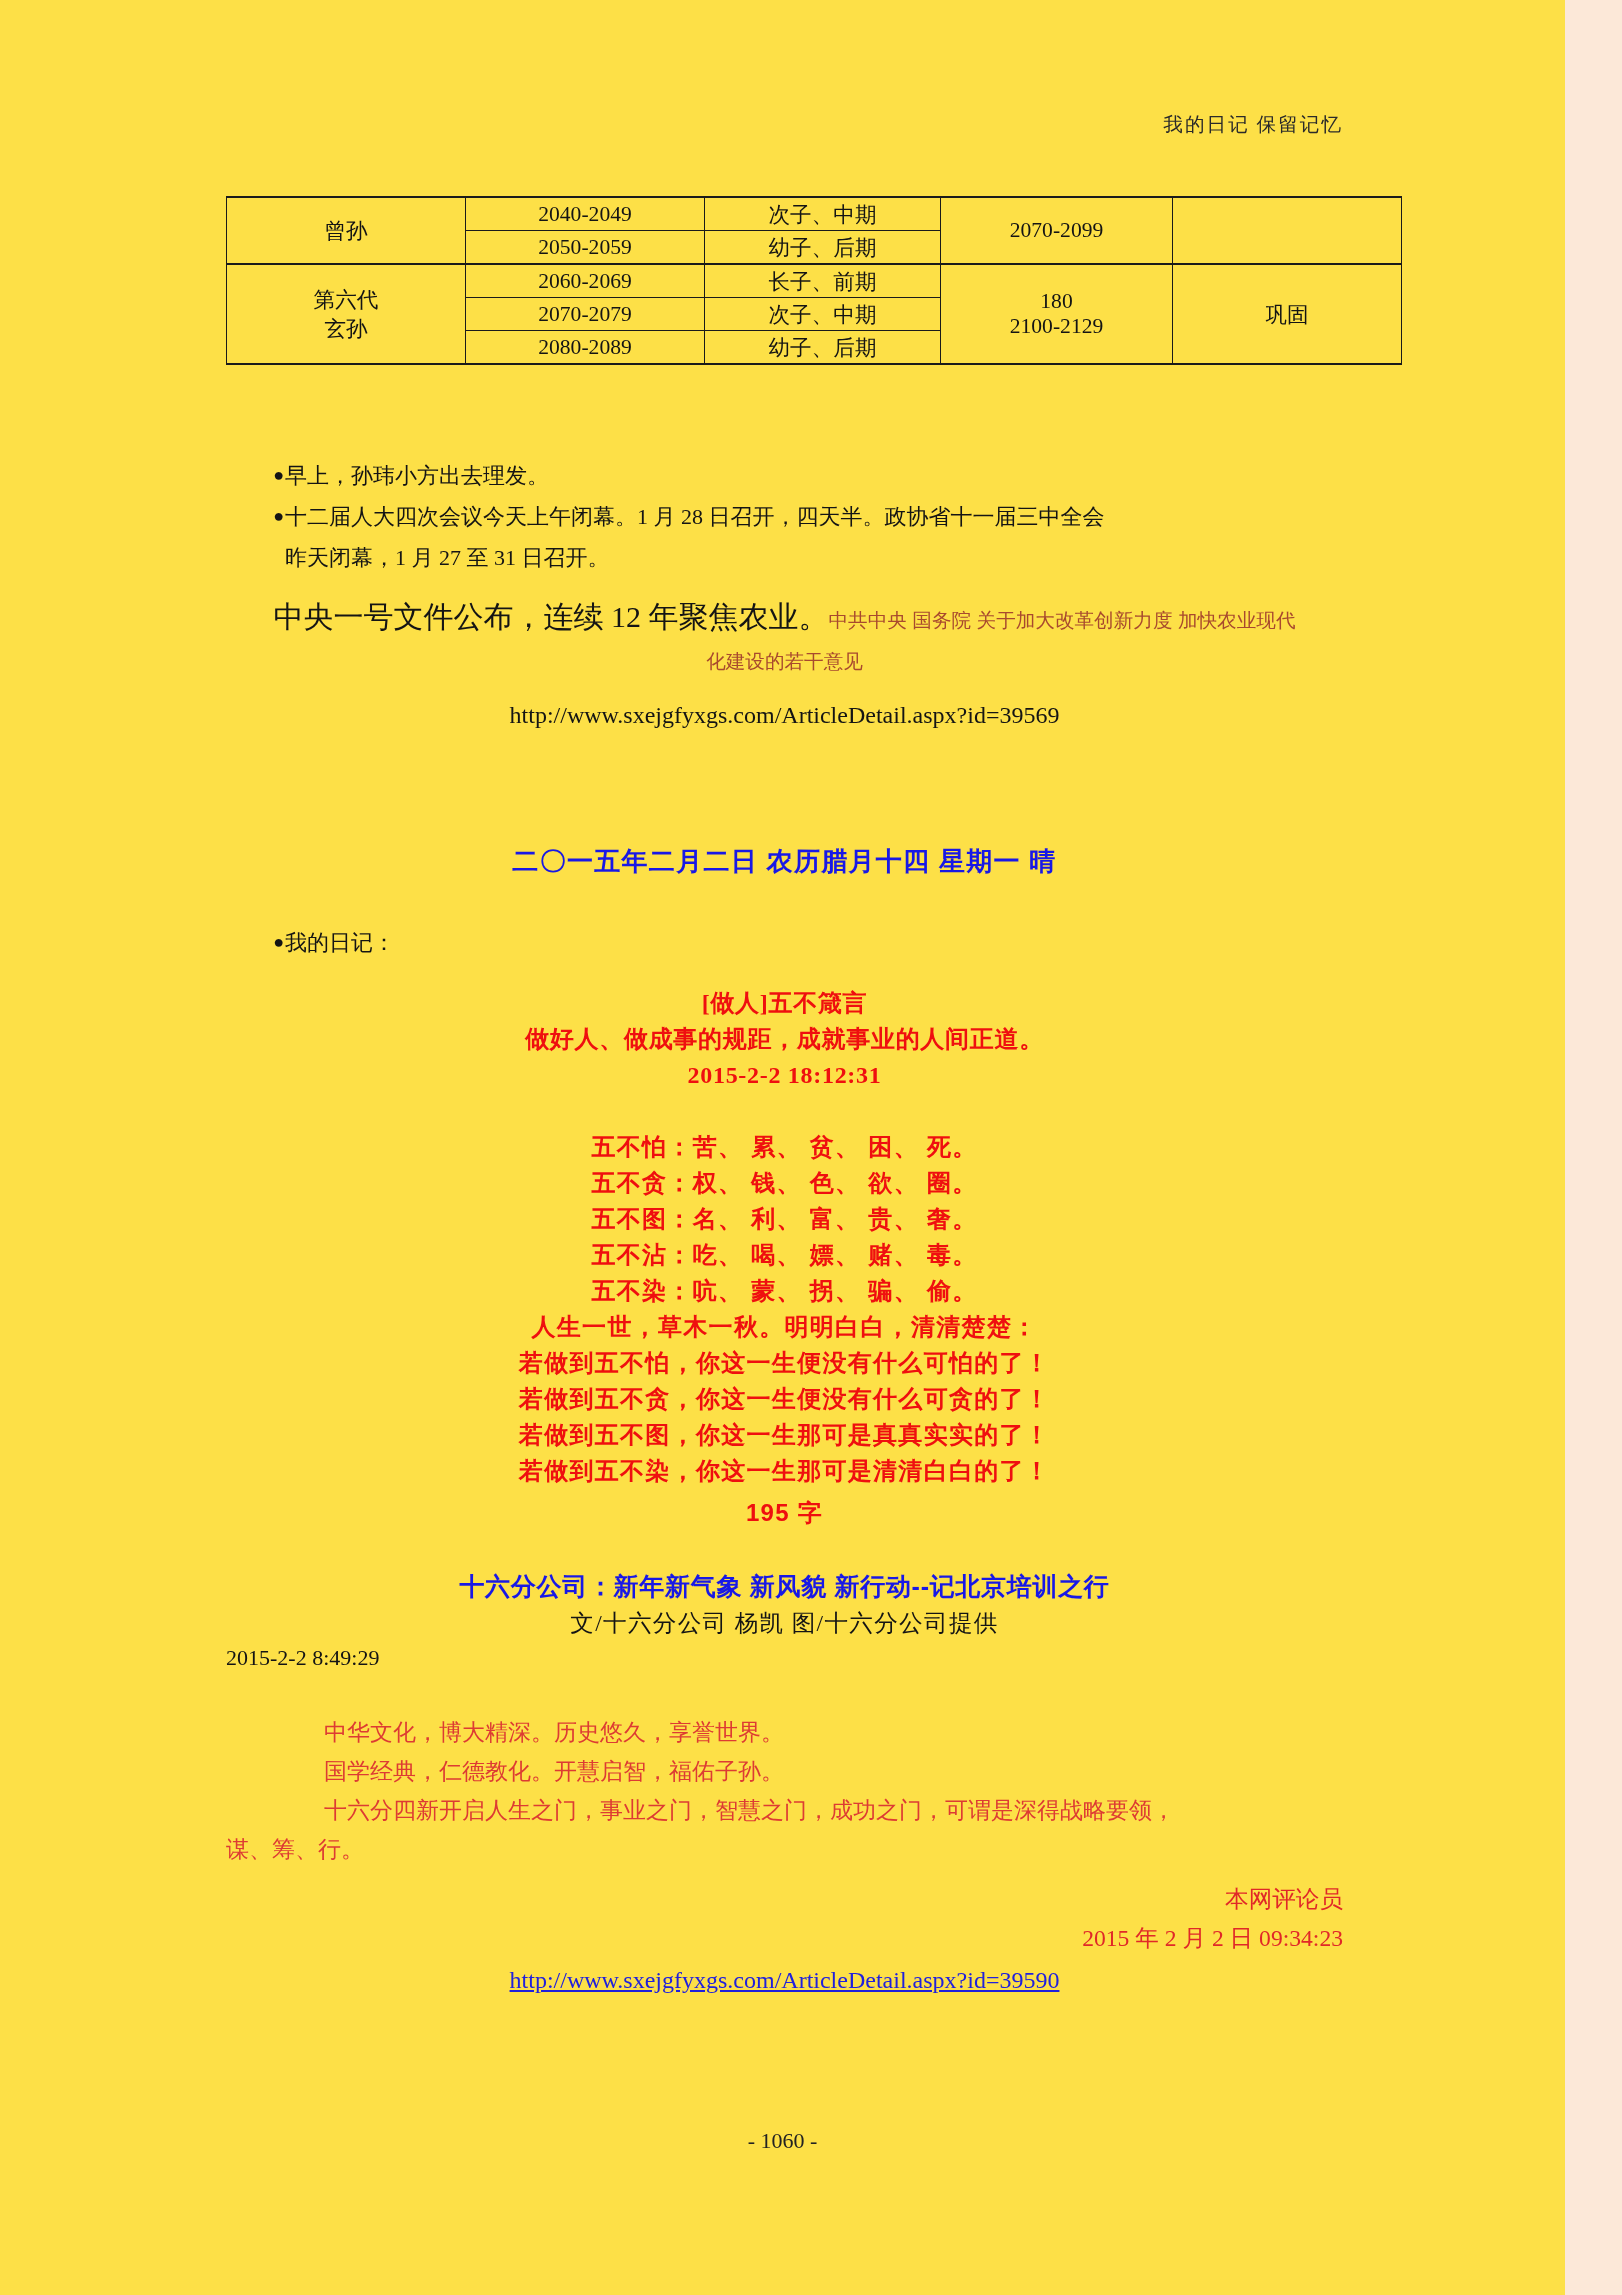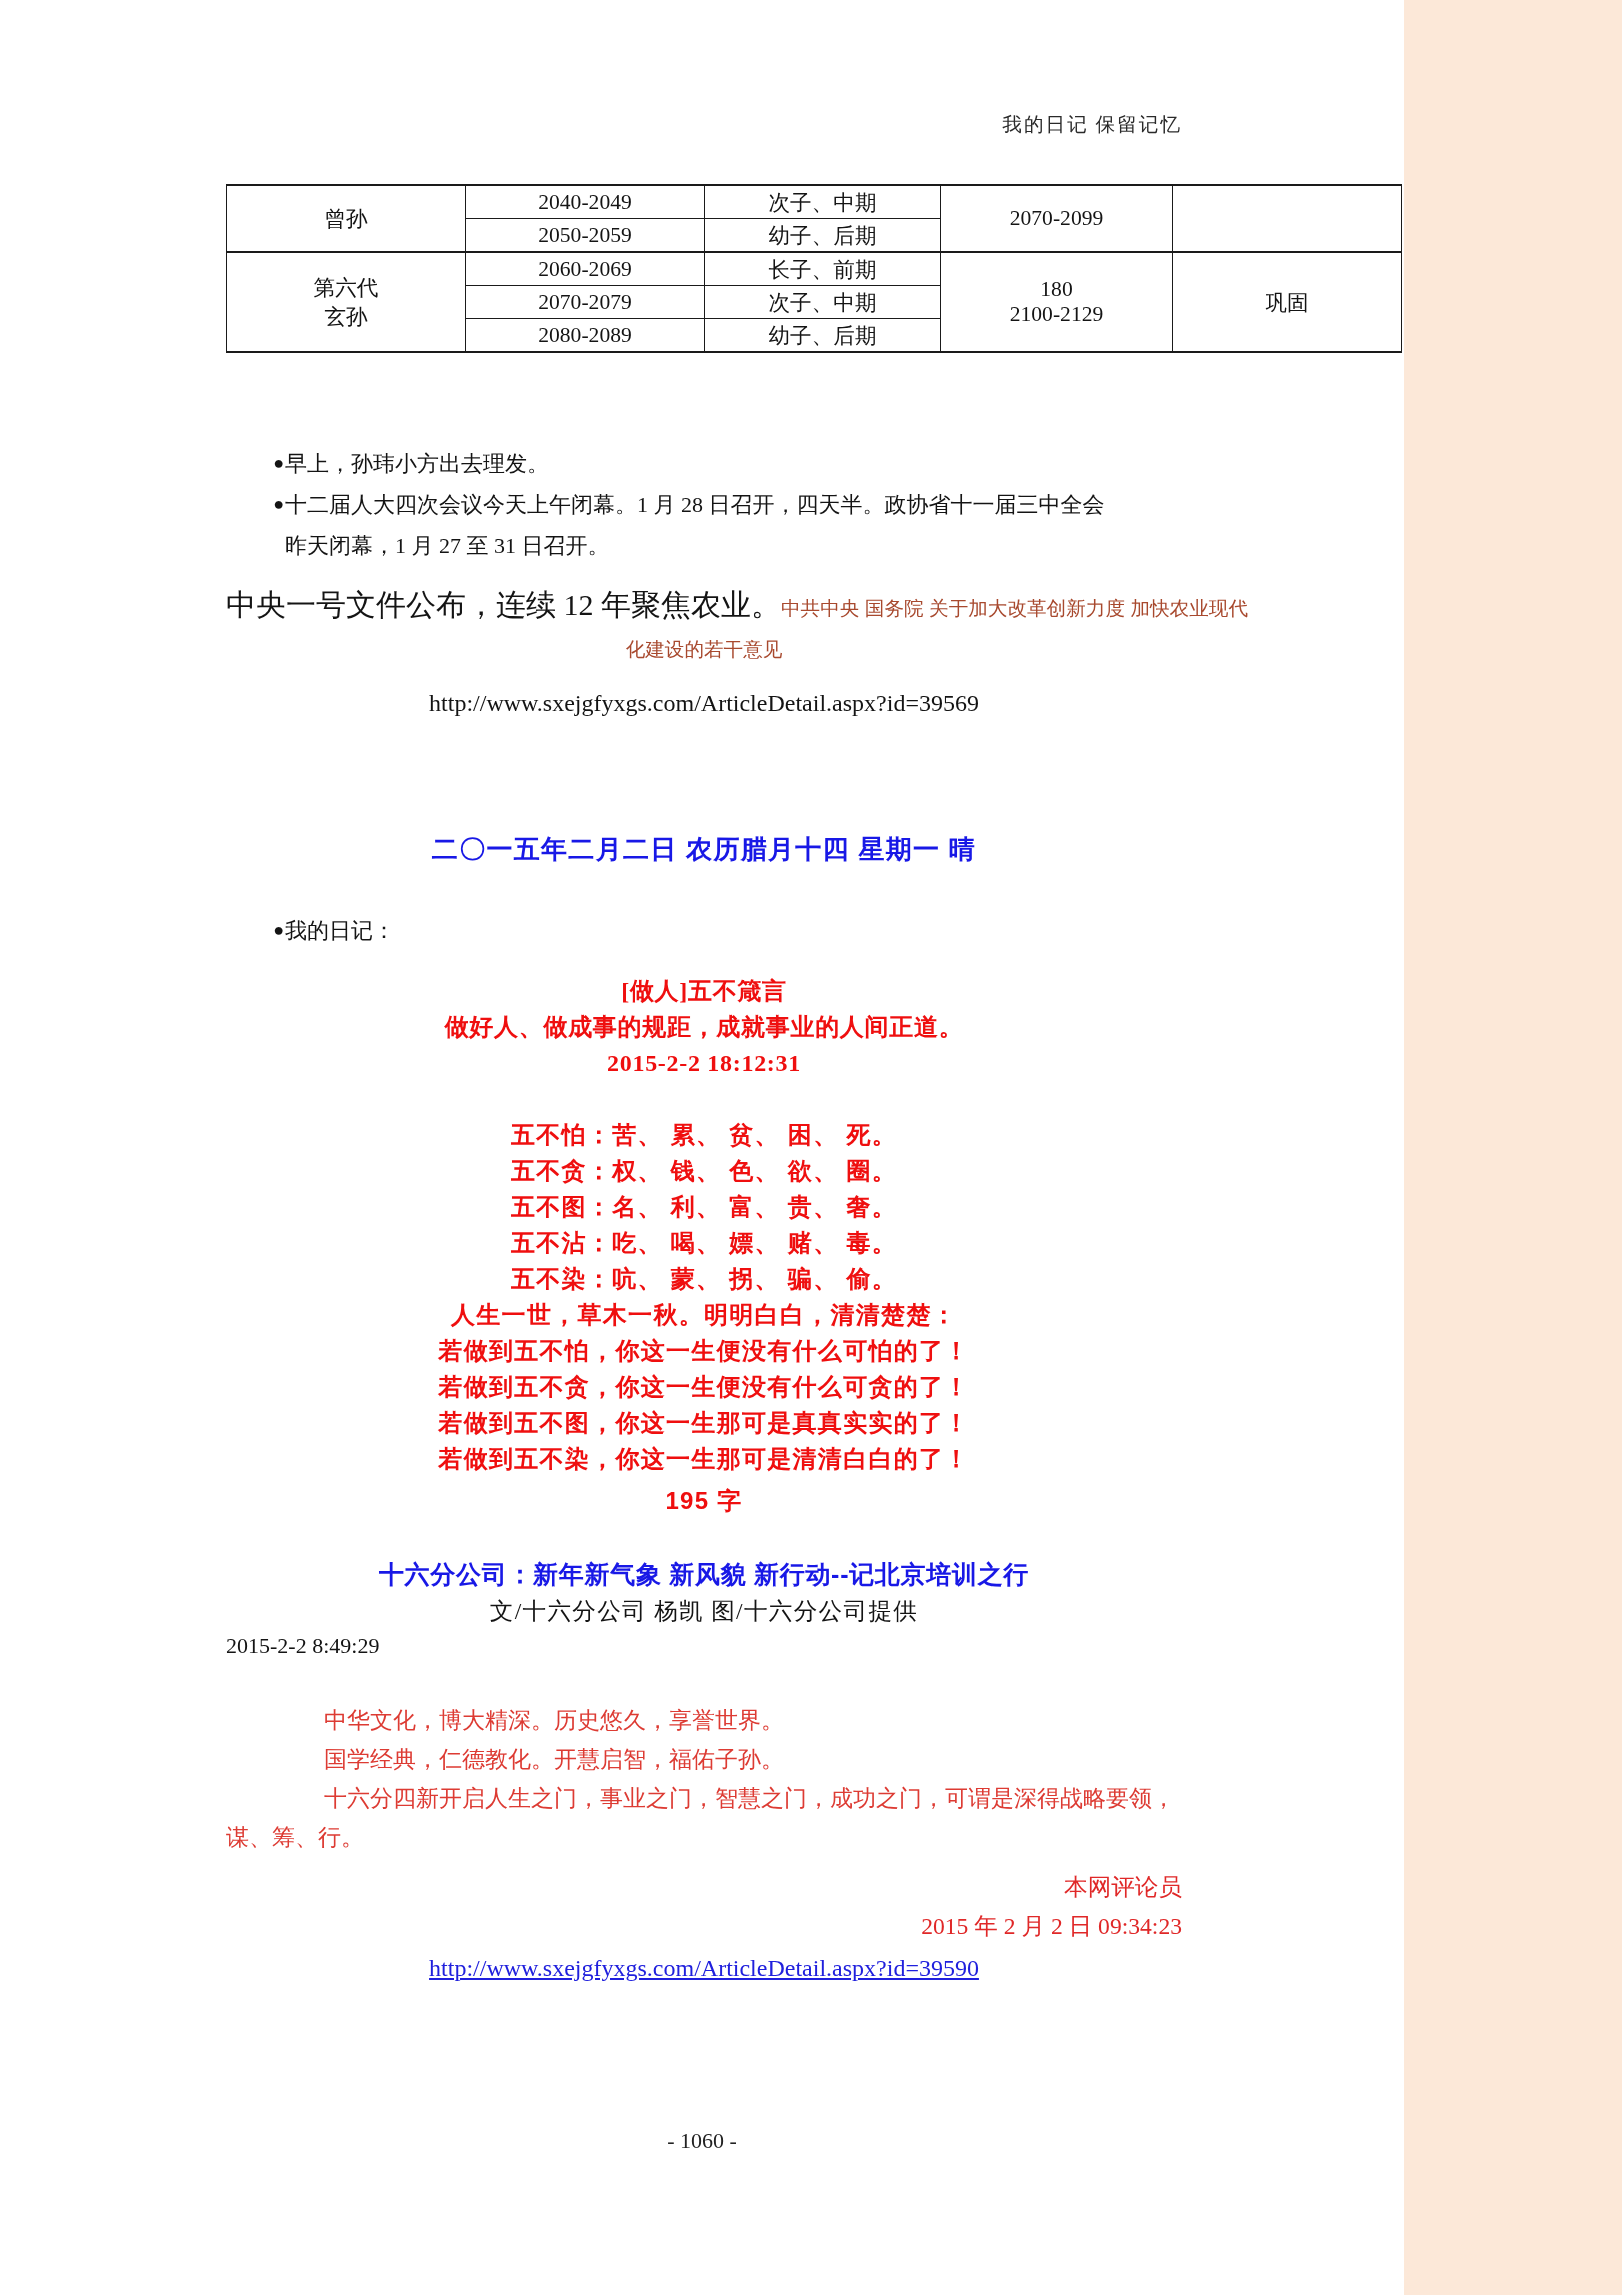--- a/index.html
+++ b/index.html
@@ -1,39 +1,39 @@
 <!DOCTYPE html>
 <html style="font-size:10.5px"><head>
 <meta charset="utf-8">
 <style>
   html,body{margin:0;padding:0;}
   body{background:#FCE8D8;}
   .page{
     position:relative;
-    width:1404px;
+    width:1565px;
     height:2295px;
-    background:#ffffff;
+    background:#fde047;
     font-family:"Liberation Serif","DejaVu Serif",serif;
     color:#141414;
     overflow:hidden;
   }
   .content{padding:0 222px 0 226px;}
 
   
   .hdr{
     padding-top:111px;
     text-align:right;
     font-size:19.6px;
     letter-spacing:2px;
     color:#2a2a2a;
   }
 
   
   table.gen{
-    margin-top:46px;
+    margin-top:58px;
     width:1175px;
     border-collapse:collapse;
     table-layout:fixed;
     font-size:21.6px;
     text-align:center;
     color:#141414;
   }
   table.gen td{
     border:1.3px solid #1a1a1a;
     height:32px;

